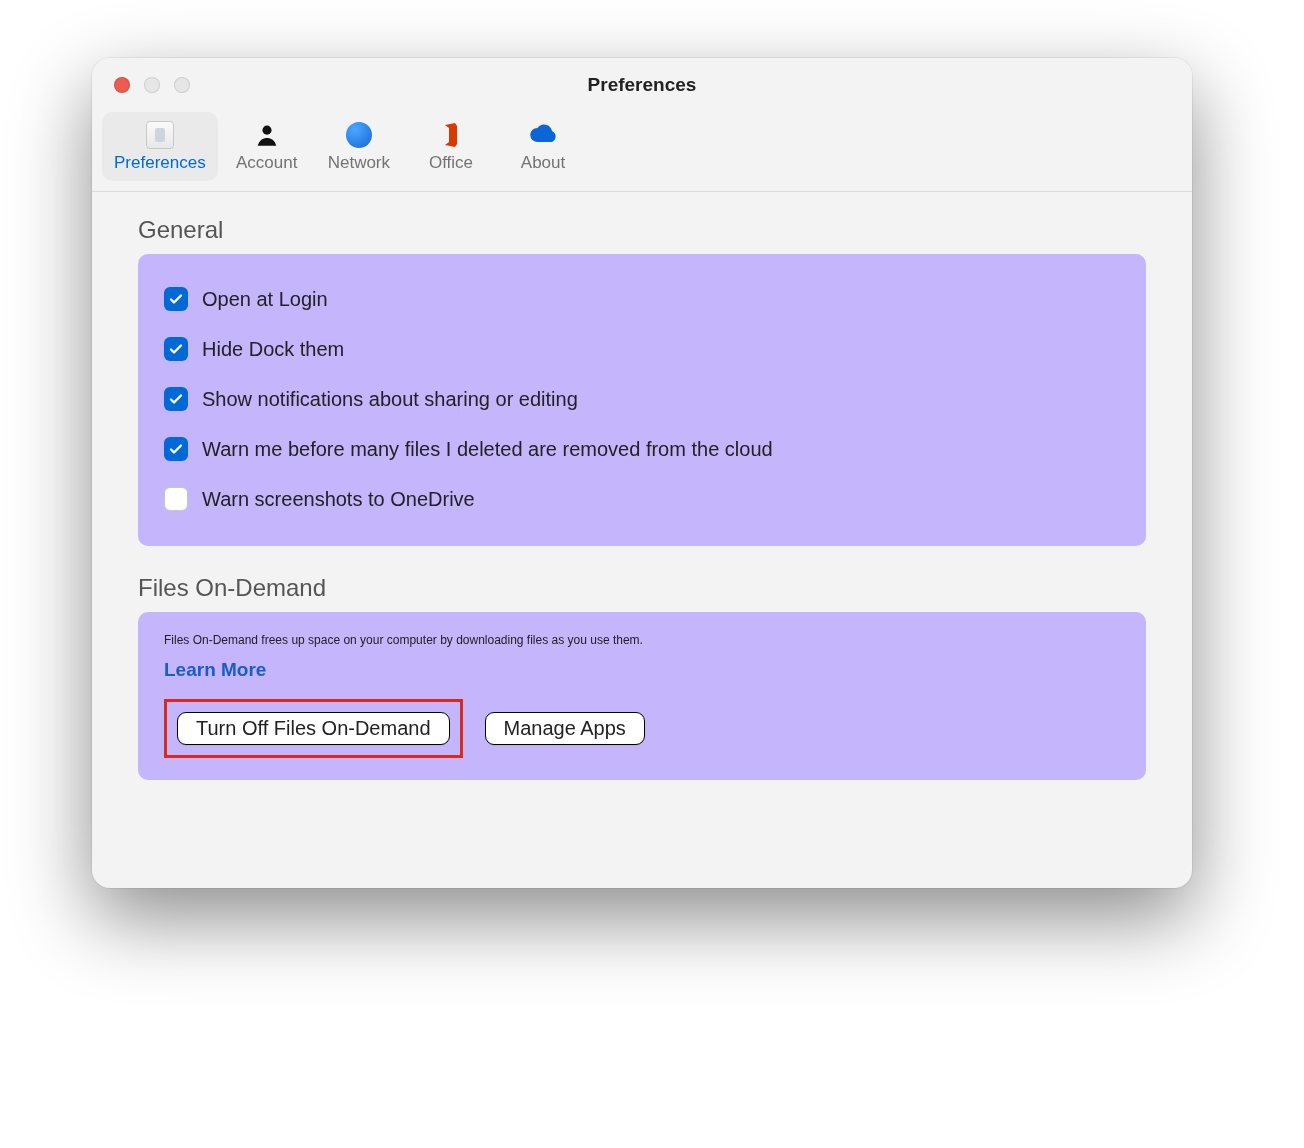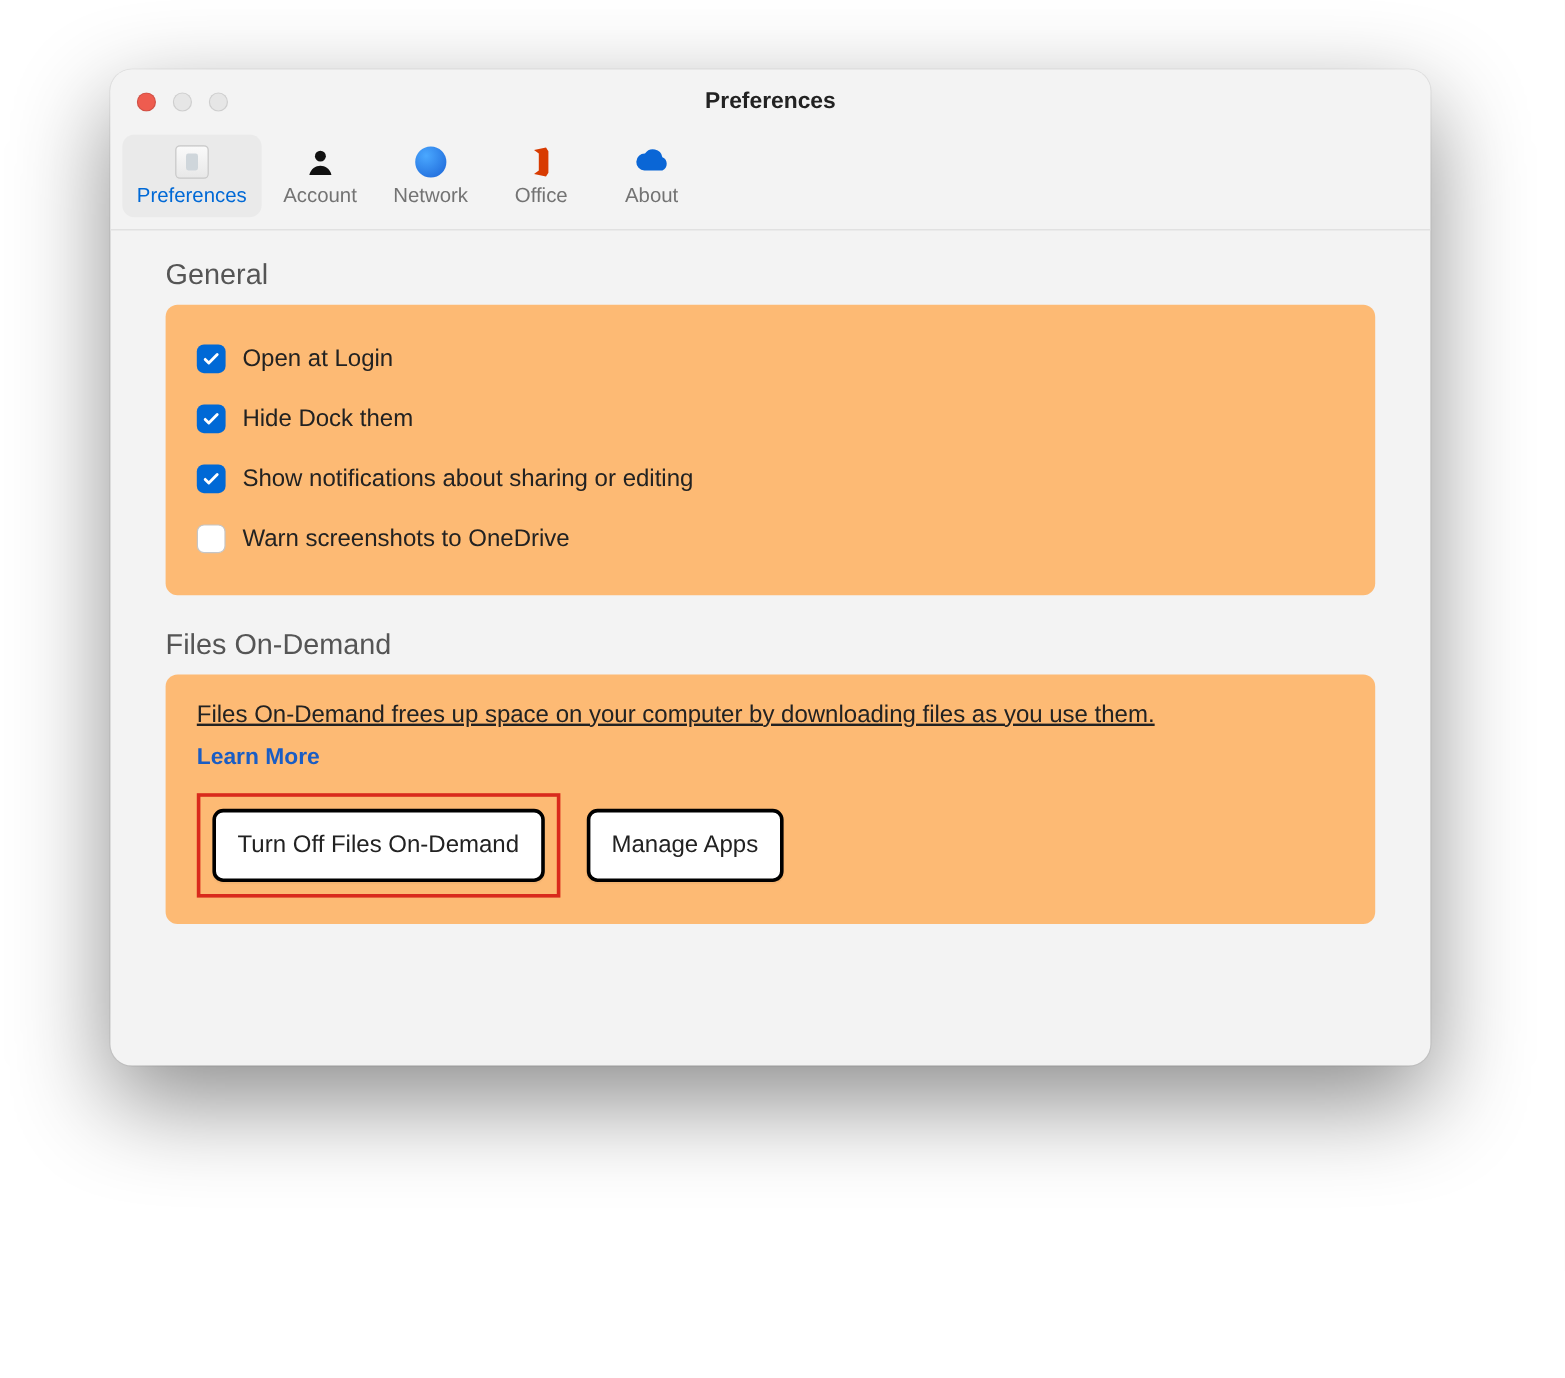--- a/index.html
+++ b/index.html
@@ -77,21 +77,21 @@
   .tool-tab.selected .tool-label { color: #0069d6; }
   .content {
     padding: 24px 46px 30px 46px;
   }
   .section-title {
     font-size: 24px;
     color: #555;
     margin-bottom: 10px;
   }
   .panel {
-    background: #fdba74;
+    background: #c4b5fd;
     border-radius: 10px;
     padding: 20px 26px 22px 26px;
   }
   .check-row {
     display: flex;
     align-items: center;
     gap: 14px;
     padding: 13px 0;
   }
   .cbx {
@@ -106,28 +106,28 @@
   .cbx.checked {
     background: #0069d6;
   }
   .cbx.unchecked {
     background: #fff;
     border: 1px solid #c5c5c5;
   }
   .cbx svg { width: 16px; height: 16px; }
   .check-label { font-size: 20px; color: #222; }
   .section2 { margin-top: 28px; }
-  .desc { font-size: 20px; color: #222; line-height: 1.45; margin-bottom: 10px; text-decoration: underline; }
+  .desc { font-size: 12px; color: #222; line-height: 1.45; margin-bottom: 10px; }
   .learn-more { font-size: 19px; color: #1a5dc4; cursor: pointer; display: inline-block; font-weight: bold; }
   .button-row { display: flex; gap: 22px; margin-top: 18px; align-items: center; }
   .mac-button {
     background: #fff;
-    border: 3px solid #000000;
+    border: 1px solid #000000;
     border-radius: 9px;
-    padding: 16px 18px;
+    padding: 4px 18px;
     font-size: 20px;
     color: #222;
     cursor: pointer;
     box-shadow: 0 1px 1px rgba(0,0,0,0.04);
   }
   .highlight-box {
     border: 3px solid #d92a1c;
     padding: 10px 10px 10px 10px;
     display: inline-flex;
   }
@@ -218,20 +218,28 @@
 
       <div class="check-row">
         <div class="cbx checked">
           <svg viewBox="0 0 16 16">
               <path d="M3 8.5l3 3 7-7" stroke="#fff" stroke-width="2.4" fill="none" stroke-linecap="round" stroke-linejoin="round"></path>
             </svg>
         </div>
         <span class="check-label">Show notifications about sharing or editing</span>
       </div>
 
+      <div class="check-row">
+        <div class="cbx checked">
+          <svg viewBox="0 0 16 16">
+              <path d="M3 8.5l3 3 7-7" stroke="#fff" stroke-width="2.4" fill="none" stroke-linecap="round" stroke-linejoin="round"></path>
+            </svg>
+        </div>
+        <span class="check-label">Warn me before many files I deleted are removed from the cloud</span>
+      </div>
 
       <div class="check-row">
         <div class="cbx unchecked"></div>
         <span class="check-label">Warn screenshots to OneDrive</span>
       </div>
 
     </div>
 
     <div class="section2">
       <div class="section-title">Files On-Demand</div>

